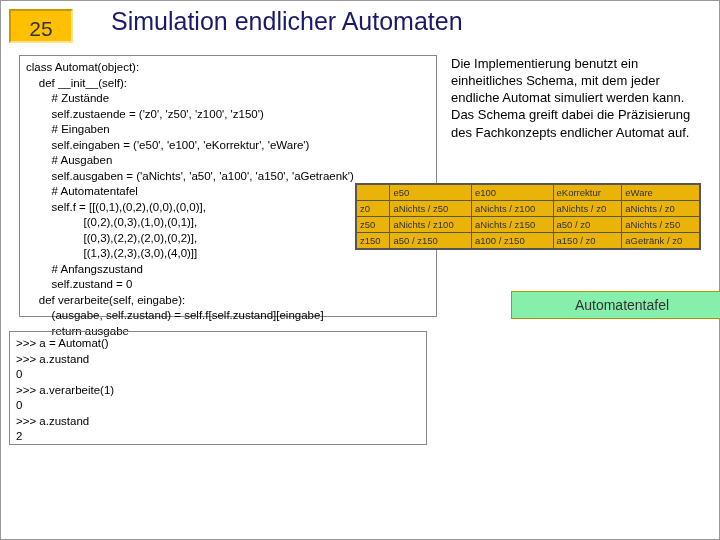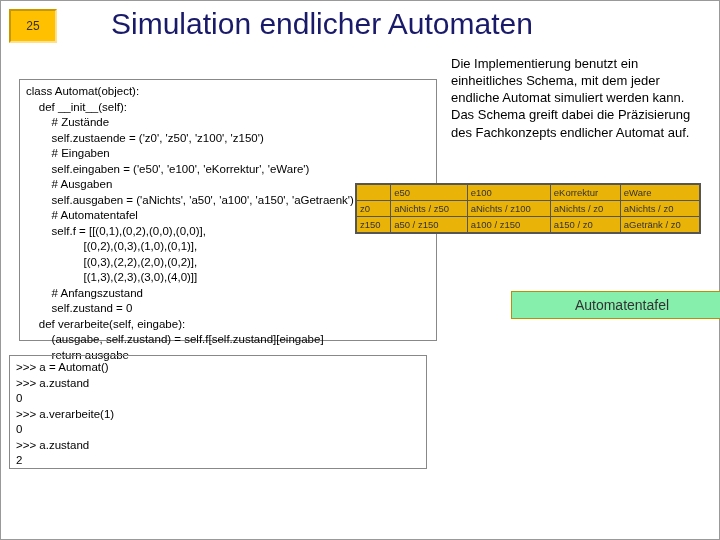--- a/index.html
+++ b/index.html
@@ -15,53 +15,52 @@
   .slide {
     width: 720px;
     height: 540px;
     position: relative;
     border: 1px solid #999;
   }
   .slide-number {
     position: absolute;
     top: 8px;
     left: 8px;
-    width: 48px;
+    width: 64px;
     height: 34px;
     background: #ffc000;
     border-top: 2px solid #c99700;
     border-left: 2px solid #c99700;
     border-right: 2px solid #ffe090;
     border-bottom: 2px solid #ffe090;
     display: flex;
-    align-items: center;
+    align-items: flex-end;
     justify-content: center;
-    font-size: 12px;
+    font-size: 21px;
     color: #333;
   }
   .title {
     position: absolute;
     top: 6px;
     left: 110px;
     right: 20px;
-    font-size: 30px;
+    font-size: 25px;
     font-weight: normal;
     color: #1a1a6a;
     font-family: "Trebuchet MS", sans-serif;
   }
   .code-box {
     position: absolute;
     border: 1px solid #888;
     font-family: Arial, sans-serif;
     font-size: 11.5px;
     line-height: 1.35;
     padding: 4px 6px;
     white-space: pre;
     color: #000;
-    margin-top: 24px;
   }
   .code-top {
     top: 54px;
     left: 18px;
     width: 418px;
     height: 262px;
   }
   .code-bottom {
     top: 330px;
     left: 8px;
@@ -164,20 +163,27 @@
         <th>eWare</th>
       </tr>
       <tr>
         <td>z0</td>
         <td>aNichts / z50</td>
         <td>aNichts / z100</td>
         <td>aNichts / z0</td>
         <td>aNichts / z0</td>
       </tr>
       <tr>
+        <td>z50</td>
+        <td>aNichts / z100</td>
+        <td>aNichts / z150</td>
+        <td>a50 / z0</td>
+        <td>aNichts / z50</td>
+      </tr>
+      <tr>
         <td>z150</td>
         <td>a50 / z150</td>
         <td>a100 / z150</td>
         <td>a150 / z0</td>
         <td>aGetränk / z0</td>
       </tr>
     </tbody>
       </table>
   </div>
 

